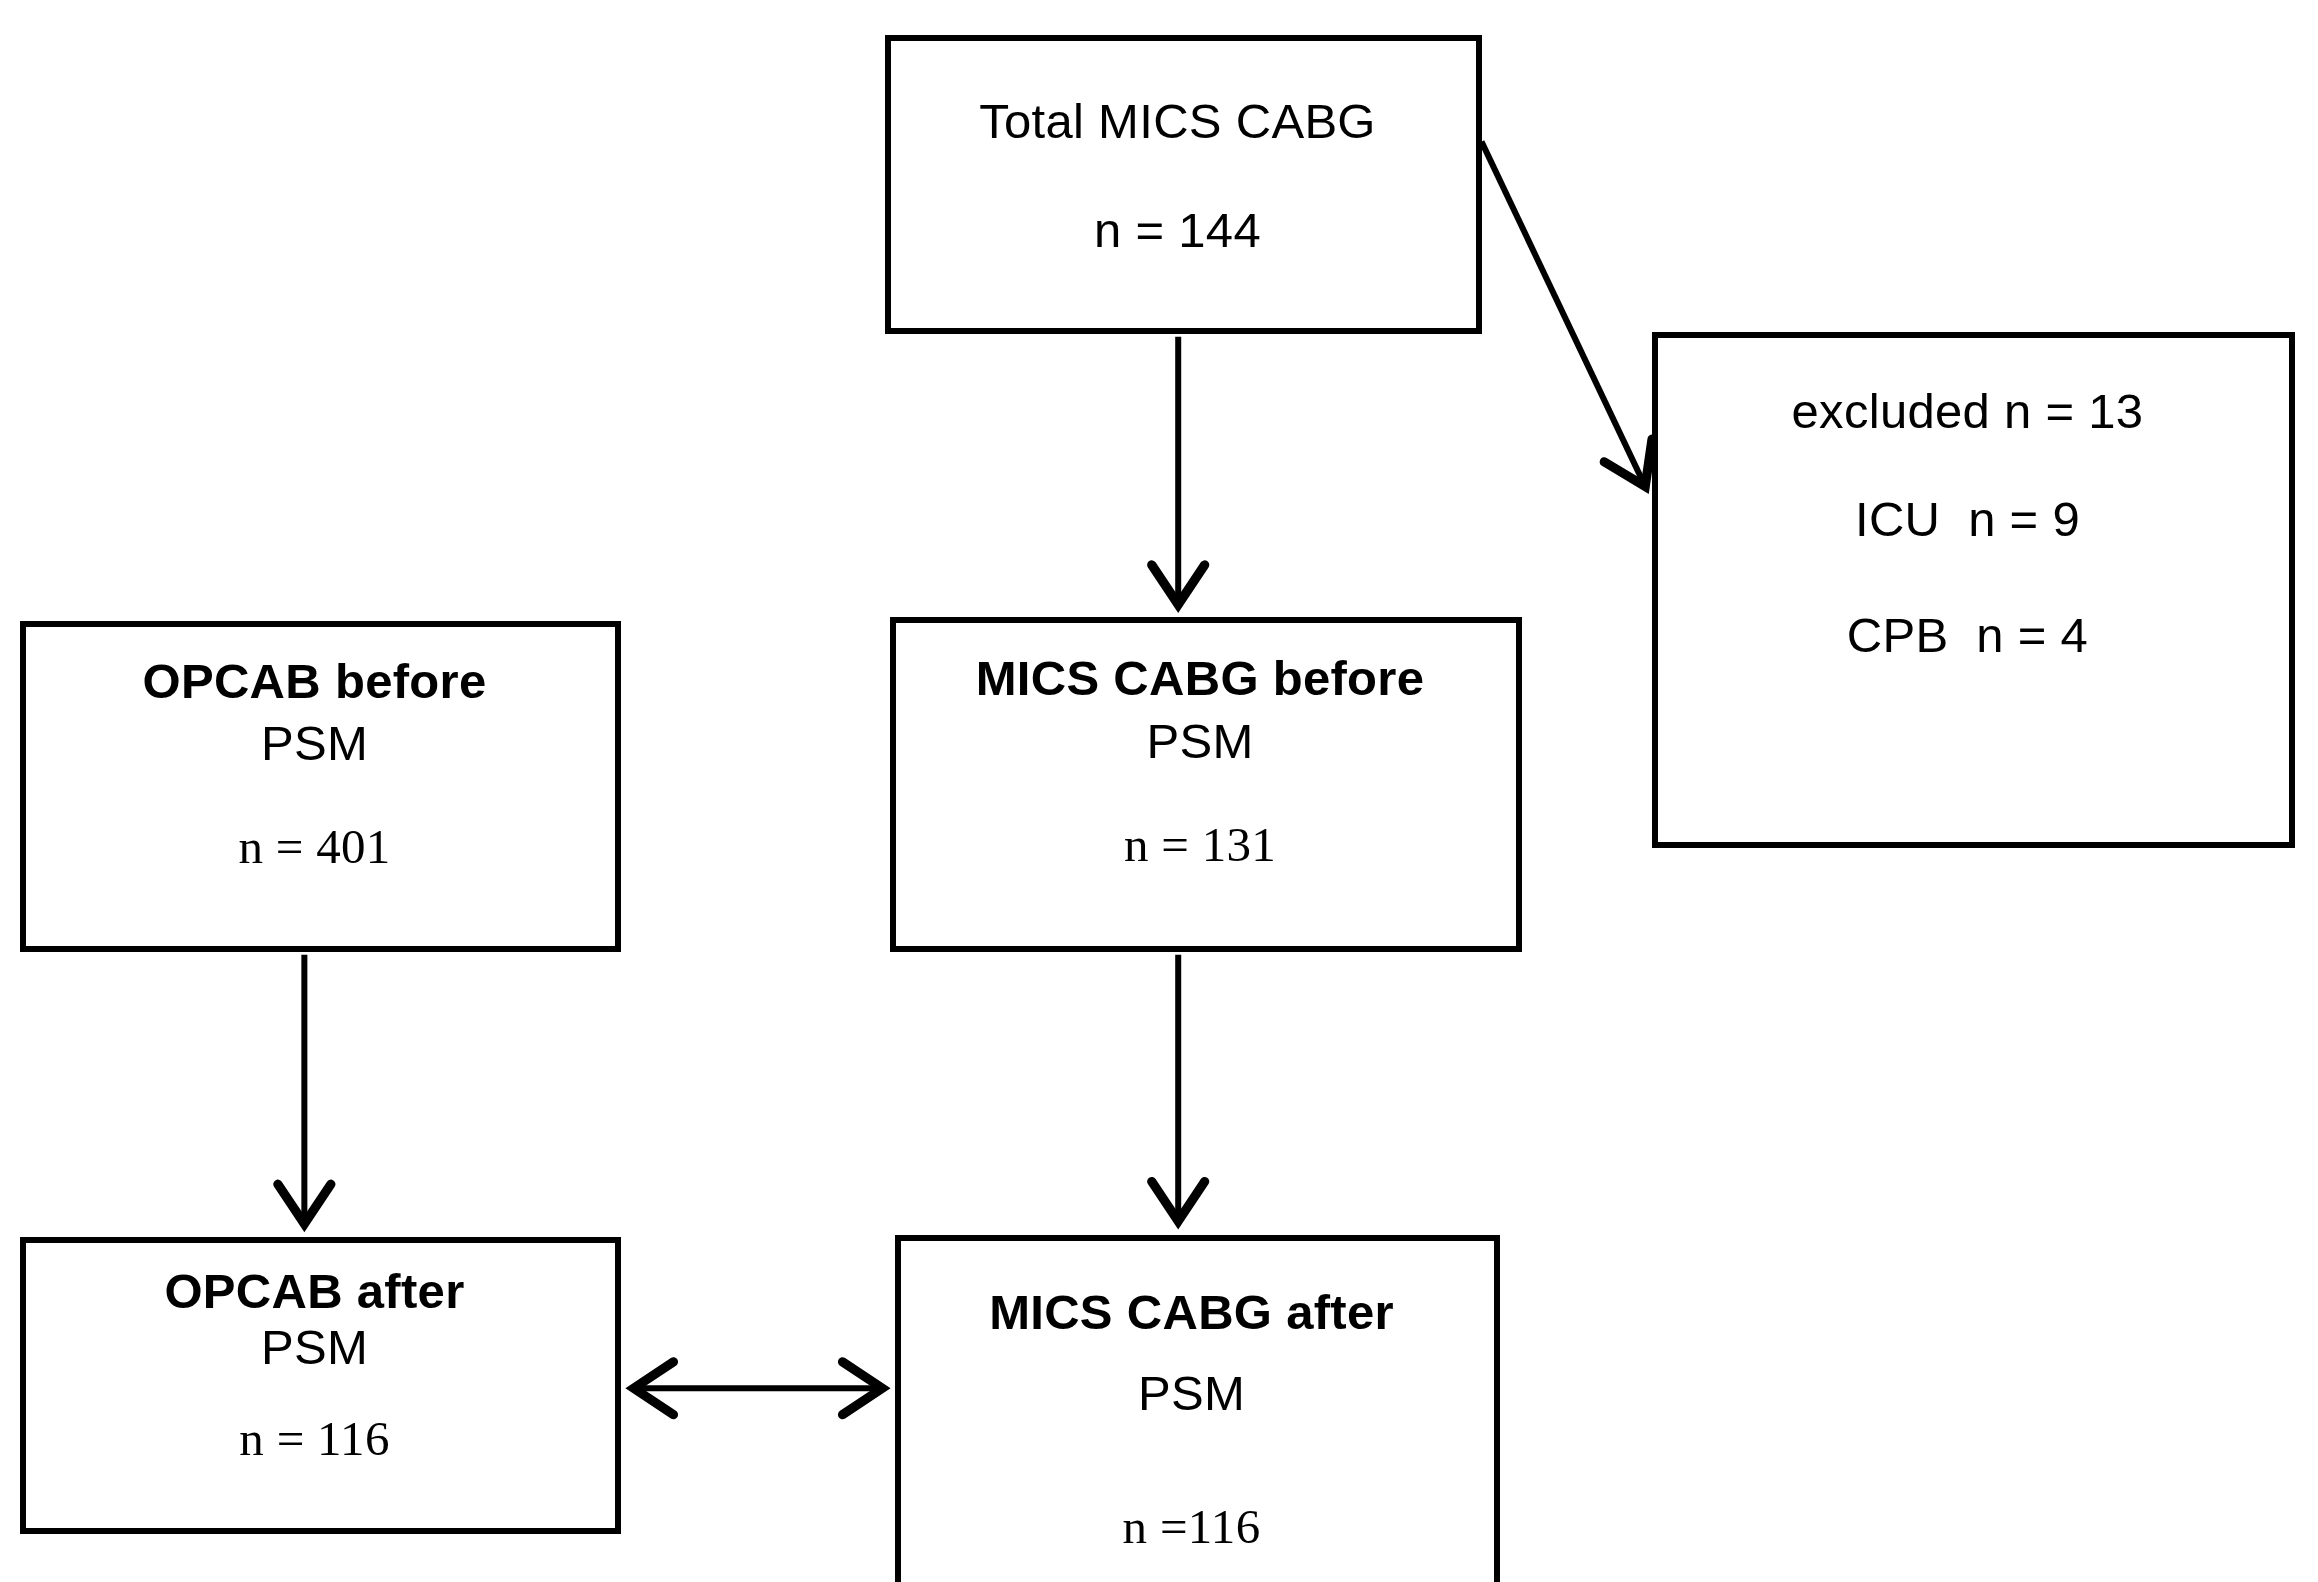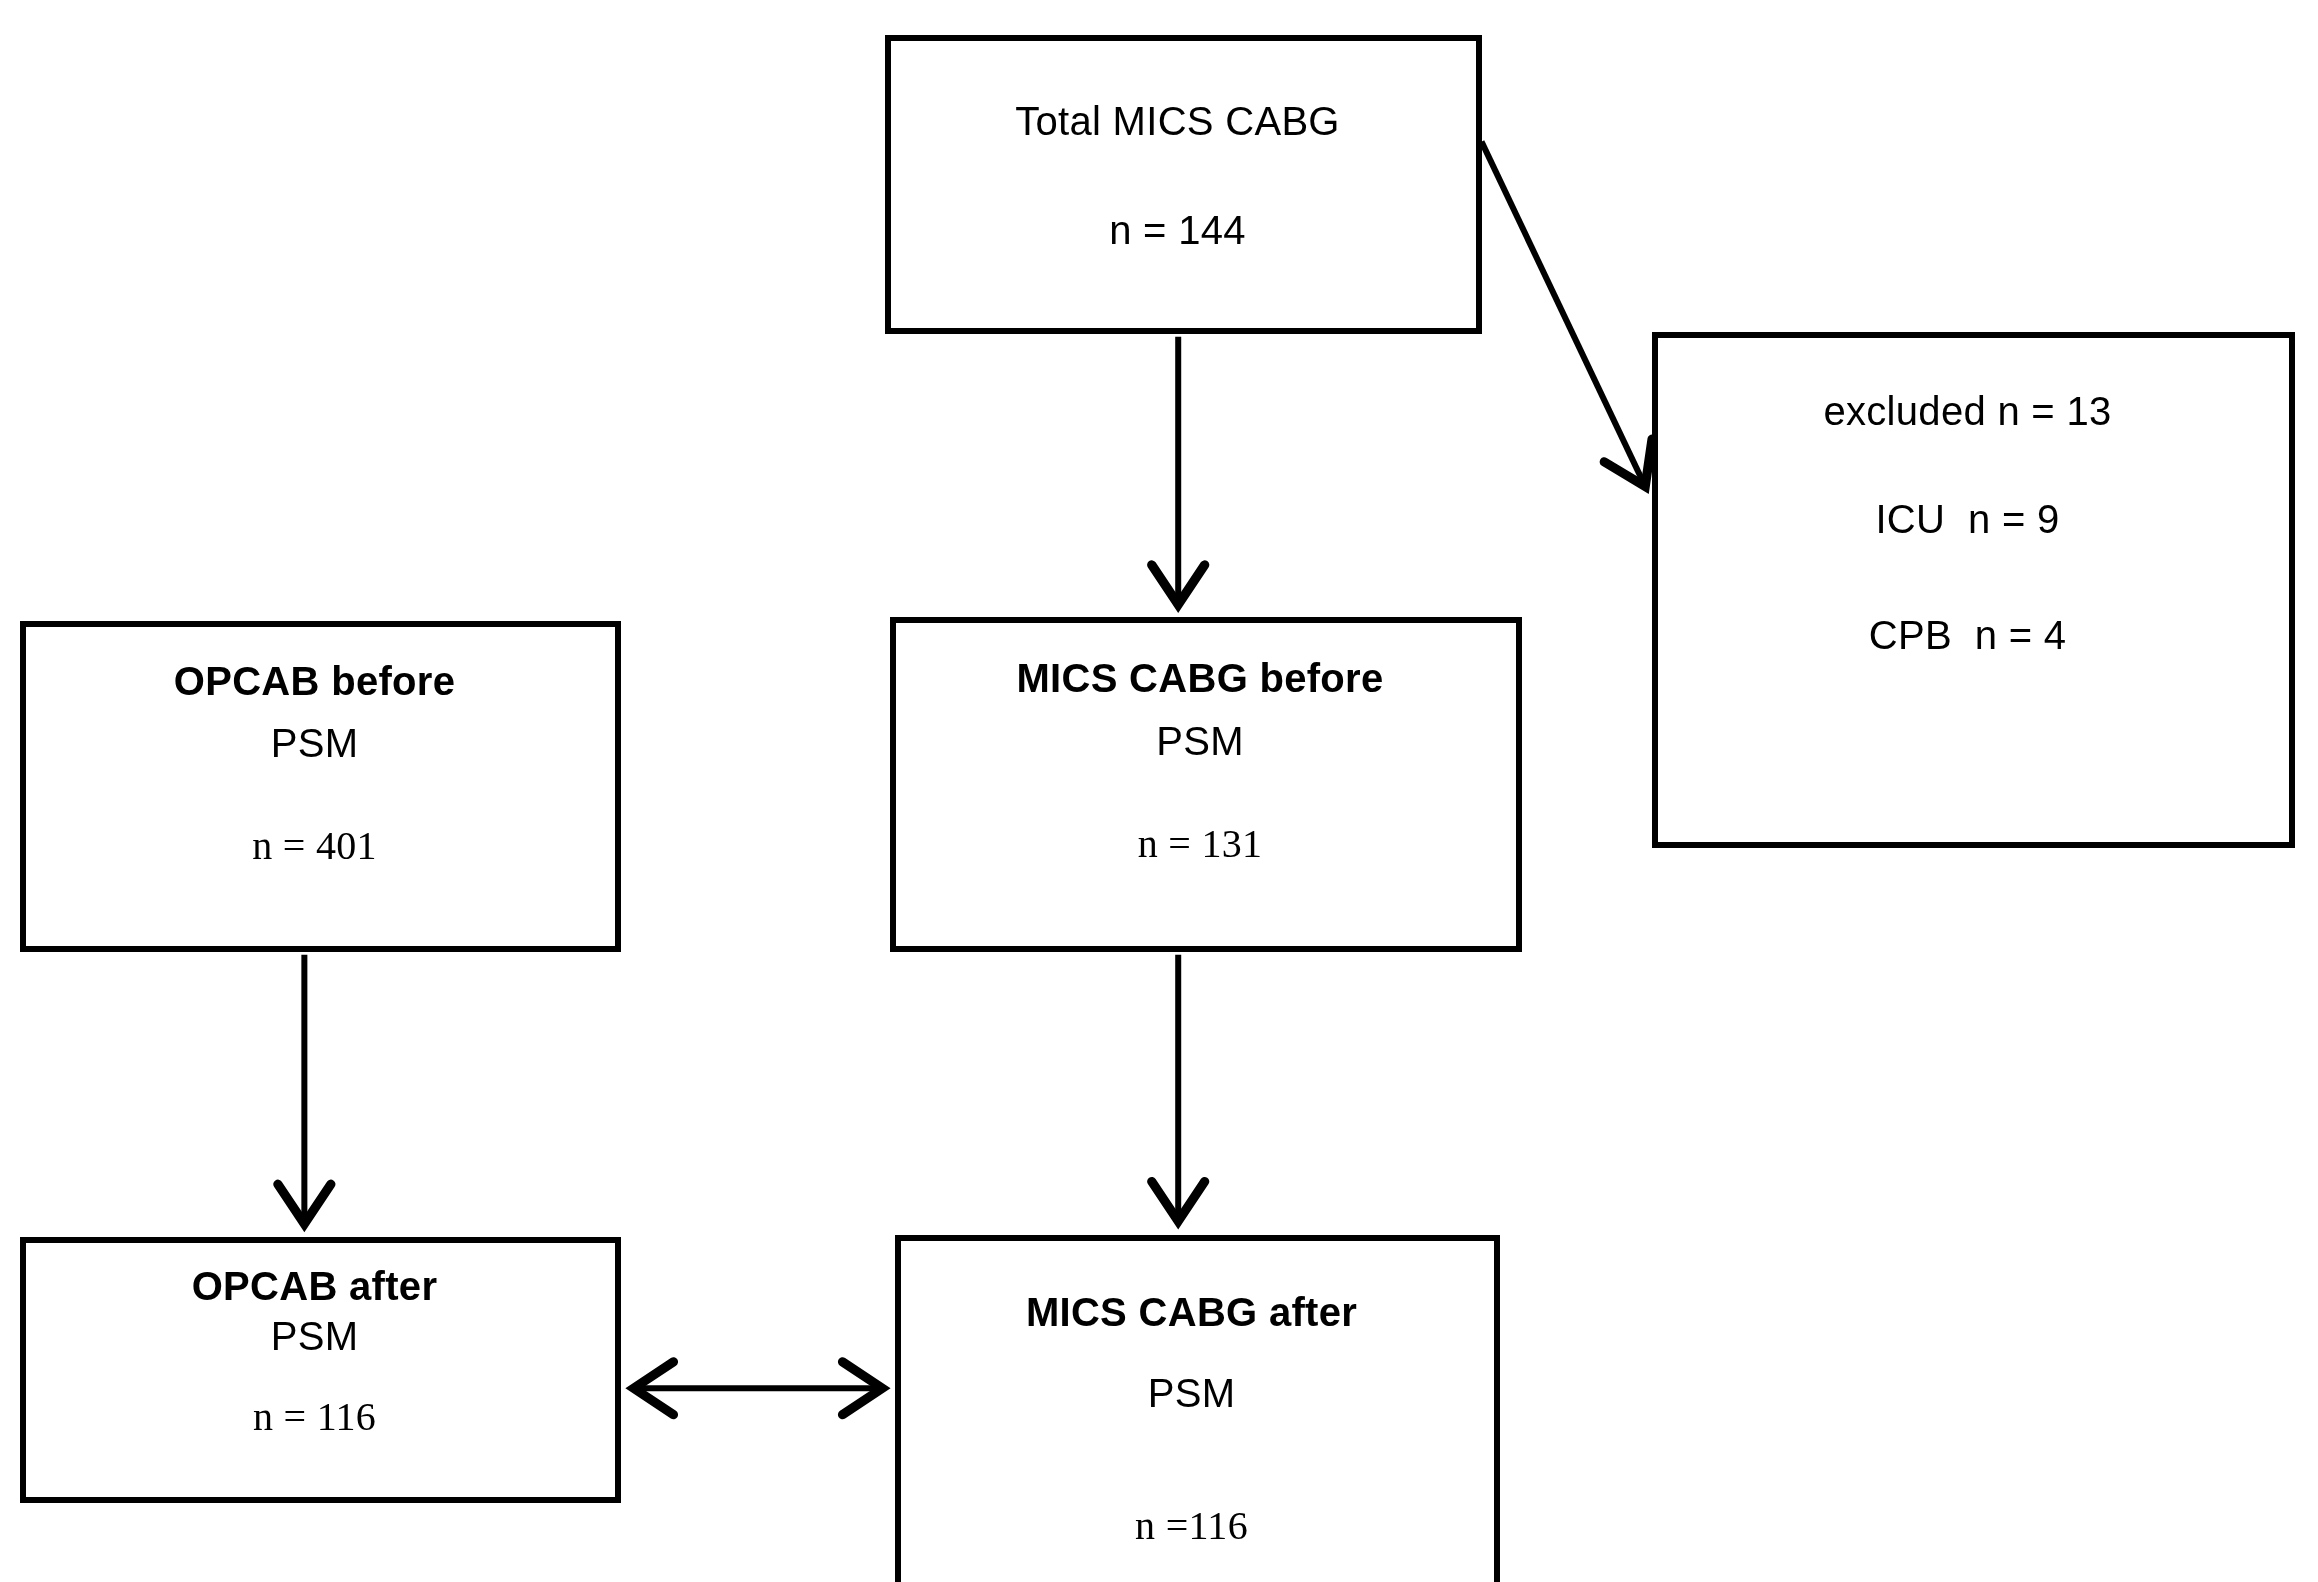--- a/index.html
+++ b/index.html
@@ -29,32 +29,32 @@
     border: 6px solid #000000;
     background: #ffffff;
     box-sizing: border-box;
   }
   .node .bline {
     position: absolute;
     left: 0;
     right: 12px;
     text-align: center;
     transform: translateY(-50%);
-    font-size: 40px;
+    font-size: 49px;
     line-height: 1;
     color: #000000;
     white-space: pre;
     letter-spacing: 0.3px;
   }
   
   .box-total        { left: 885px; top: 35px;   width: 597px; height: 299px; }
   .box-excluded     { left: 1652px; top: 332px;  width: 643px; height: 516px; }
   .box-opcab-before { left: 20px;   top: 621px;  width: 601px; height: 331px; }
   .box-mics-before  { left: 890px; top: 617px;  width: 632px; height: 335px; }
-  .box-opcab-after  { left: 20px;   top: 1237px; width: 601px; height: 266px; }
+  .box-opcab-after  { left: 20px;   top: 1237px; width: 601px; height: 297px; }
   .box-mics-after   { left: 895px; top: 1235px; width: 605px; height: 428px; }
   
   .t1 { top: 28%; }
   .t2 { top: 66%; }
   .e1 { top: 14.5%; }
   .e2 { top: 36%; }
   .e3 { top: 59%; }
   .l1 { top: 17%; font-weight: bold; }
   .l2 { top: 36.5%; }
   .l3 { top: 68.5%; font-family: Liberation Serif, serif; }

